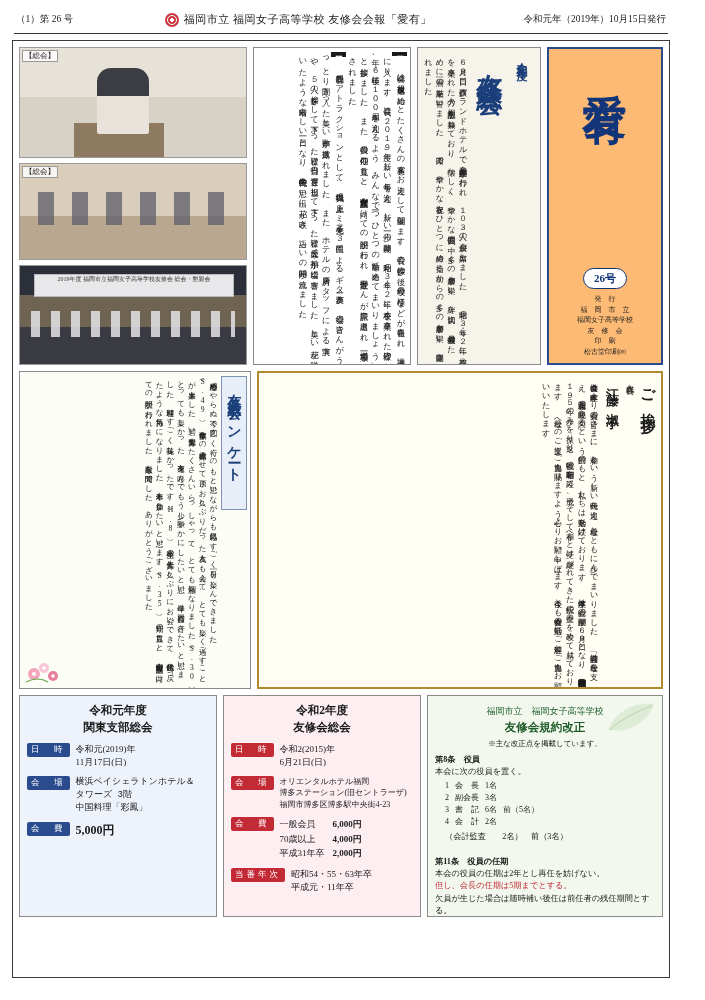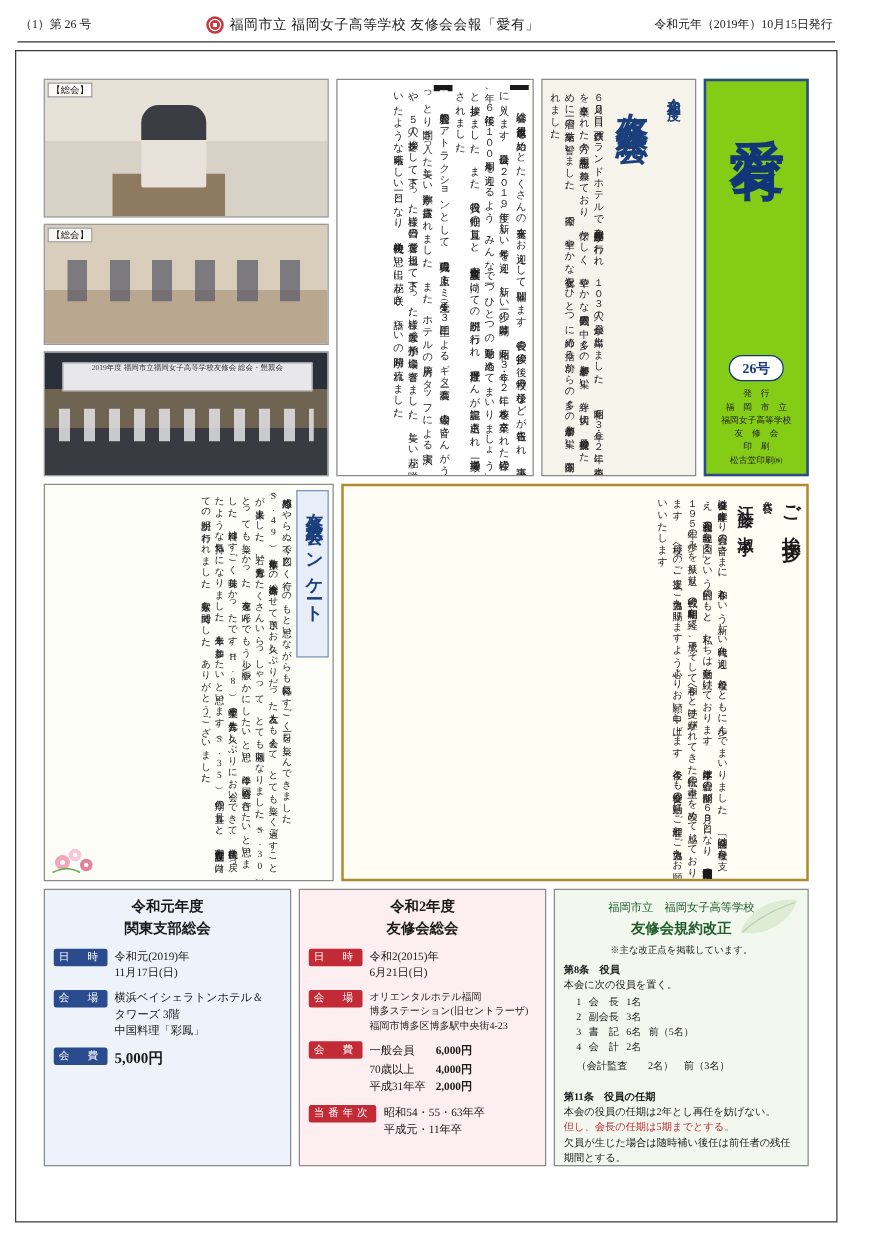--- a/index.html
+++ b/index.html
@@ -34,21 +34,21 @@
   }
   .flower:before{
     content:"";position:absolute;inset:2px;border-radius:50%;
     border:1.2px solid #fff;
   }
   .hr-top{border-top:1px solid #333;margin:0 2px 6px 2px;}
 
   
   .frame{
     border:1.6px solid #3a3a3a;
-    padding:22px;
+    padding:6px;
     height:938px;
     box-sizing:border-box;
     position:relative;
   }
 
   
   .top-region{display:flex;gap:6px;height:318px;}
   .photos-col{width:228px;display:flex;flex-direction:column;gap:5px;}
   .photo{
     position:relative;border:1px solid #9a9a9a;background:#cfd6d8;overflow:hidden;
@@ -128,21 +128,21 @@
     writing-mode:vertical-rl;text-orientation:upright;
     font-size:26px;font-weight:bold;letter-spacing:4px;
     color:#1b3f7a;margin-left:4px;
   }
   .title-sub{
     writing-mode:vertical-rl;text-orientation:upright;
     font-size:8px;line-height:1.45;color:#222;letter-spacing:.5px;
   }
 
   .logo-box{
-    width:auto;flex:1;border:2px solid #2a4b8d;background:#84cc16;
+    width:auto;flex:1;border:2px solid #2a4b8d;background:#fdba74;
     display:flex;flex-direction:column;align-items:center;
     padding:6px 4px;box-sizing:border-box;
   }
   .logo-kanji{
     font-size:44px;font-weight:bold;color:#12357a;
     writing-mode:vertical-rl;text-orientation:upright;letter-spacing:8px;
     line-height:1.05;margin-top:4px;
     font-family:"DejaVu Serif", serif;
   }
   .issue-badge{
@@ -328,21 +328,21 @@
           <span>令和元年度</span><br>
           <span>関東支部総会</span>
         </h3>
         <div class="row">
           <span class="lbl">日　時</span>
           <span class="val" style="white-space:pre-line;">令和元(2019)年
 11月17日(日)</span>
         </div>
         <div class="row">
           <span class="lbl">会　場</span>
-          <span class="val" style="white-space:pre-line;">横浜ベイシェラトンホテル＆
+          <span class="val" style="white-space:pre-line;font-family:Liberation Mono, monospace;">横浜ベイシェラトンホテル＆
 タワーズ 3階
 中国料理「彩鳳」</span>
         </div>
         <div class="row">
           <span class="lbl">会　費</span>
           <span class="val fee-amt" style="font-size:12px;">5,000円</span>
         </div>
       </div>
 
       <div class="bx bx2">

